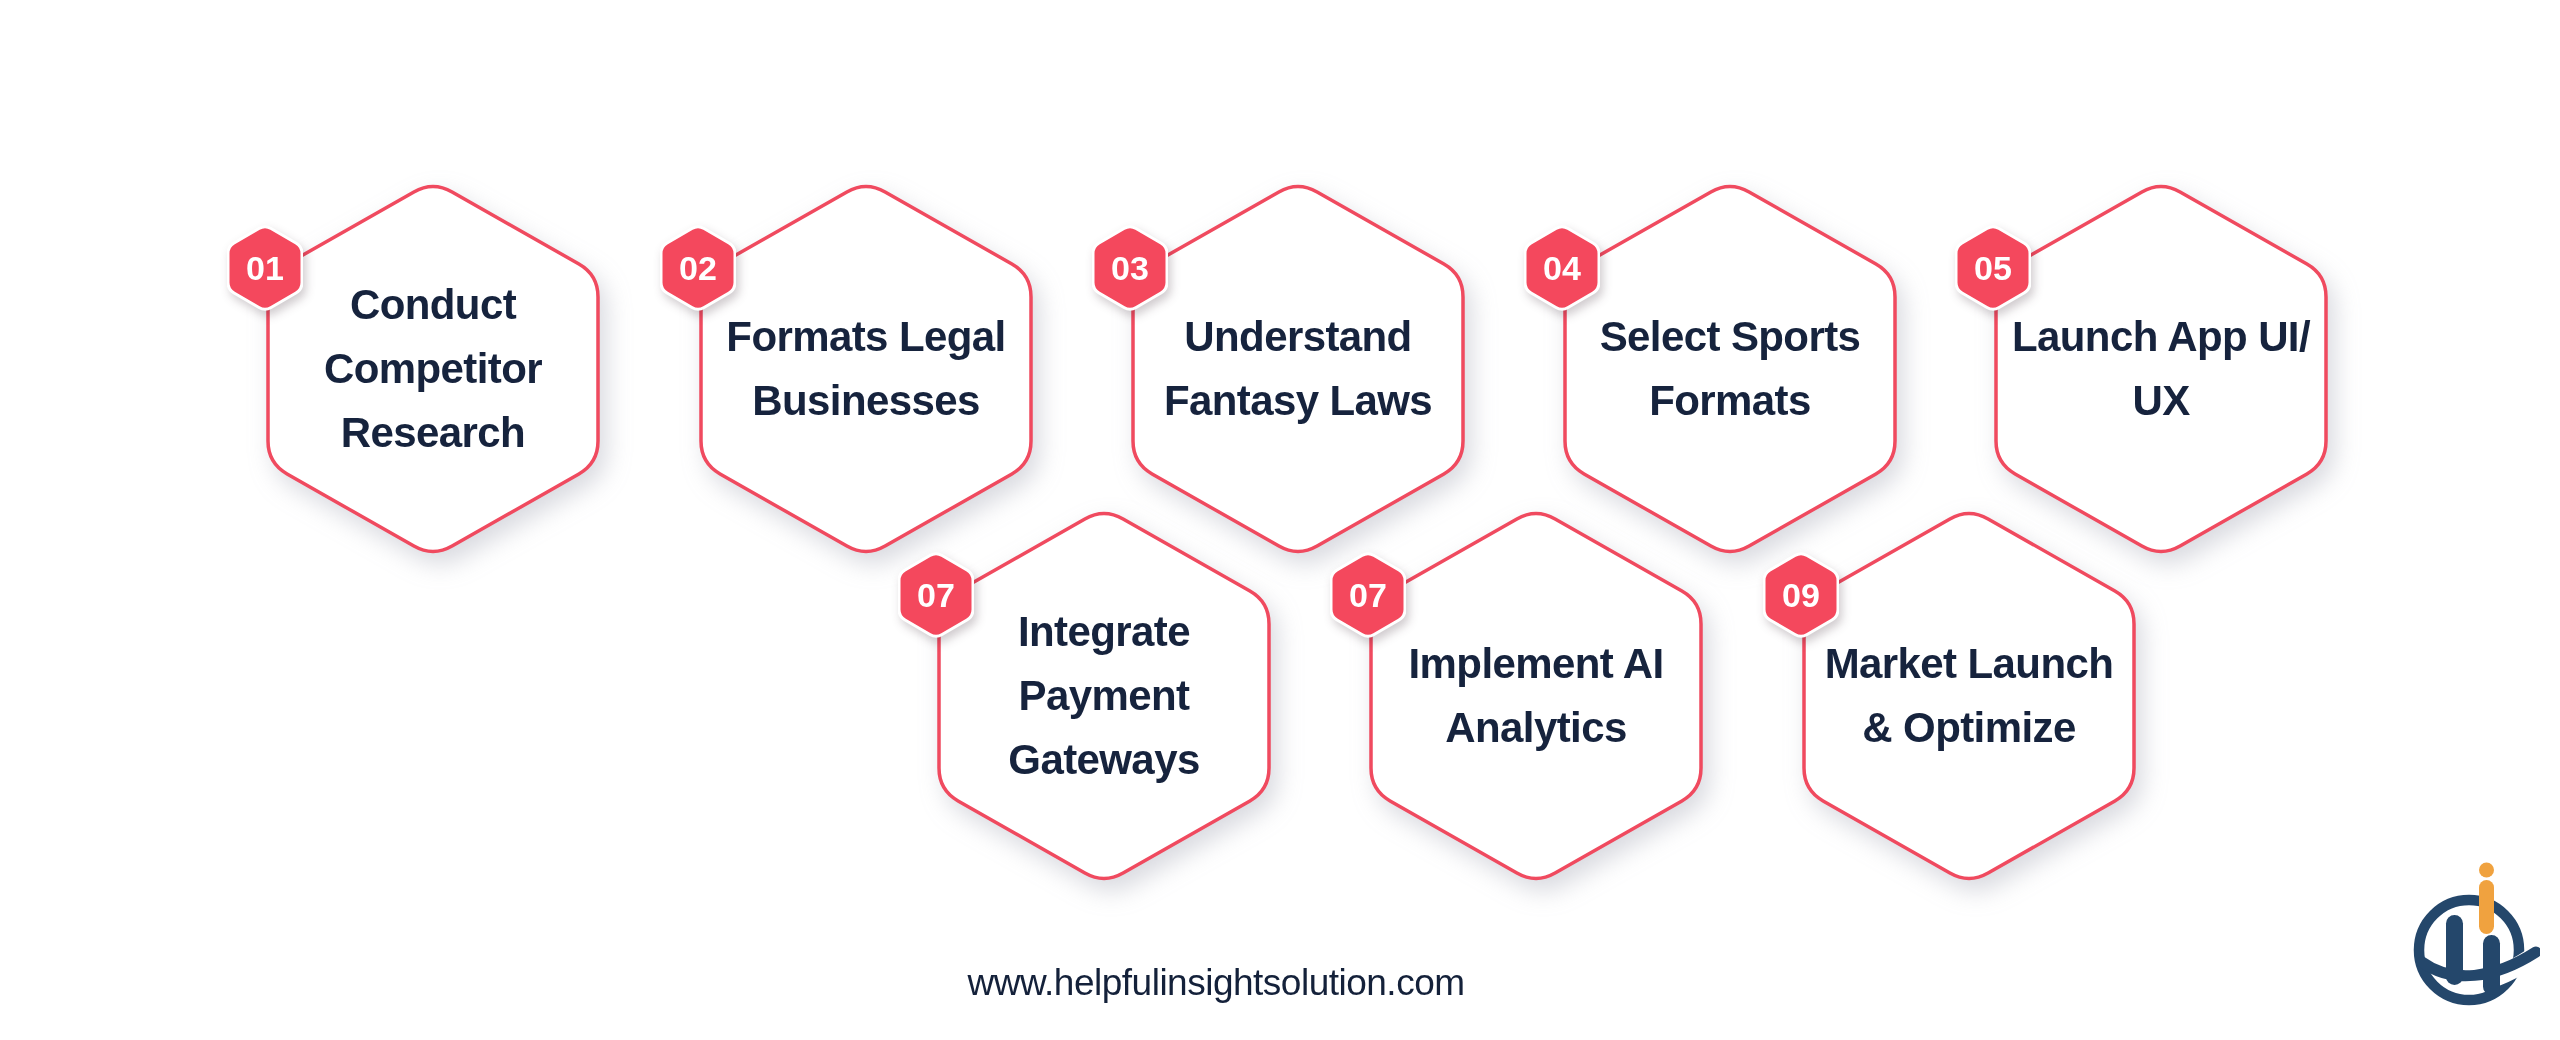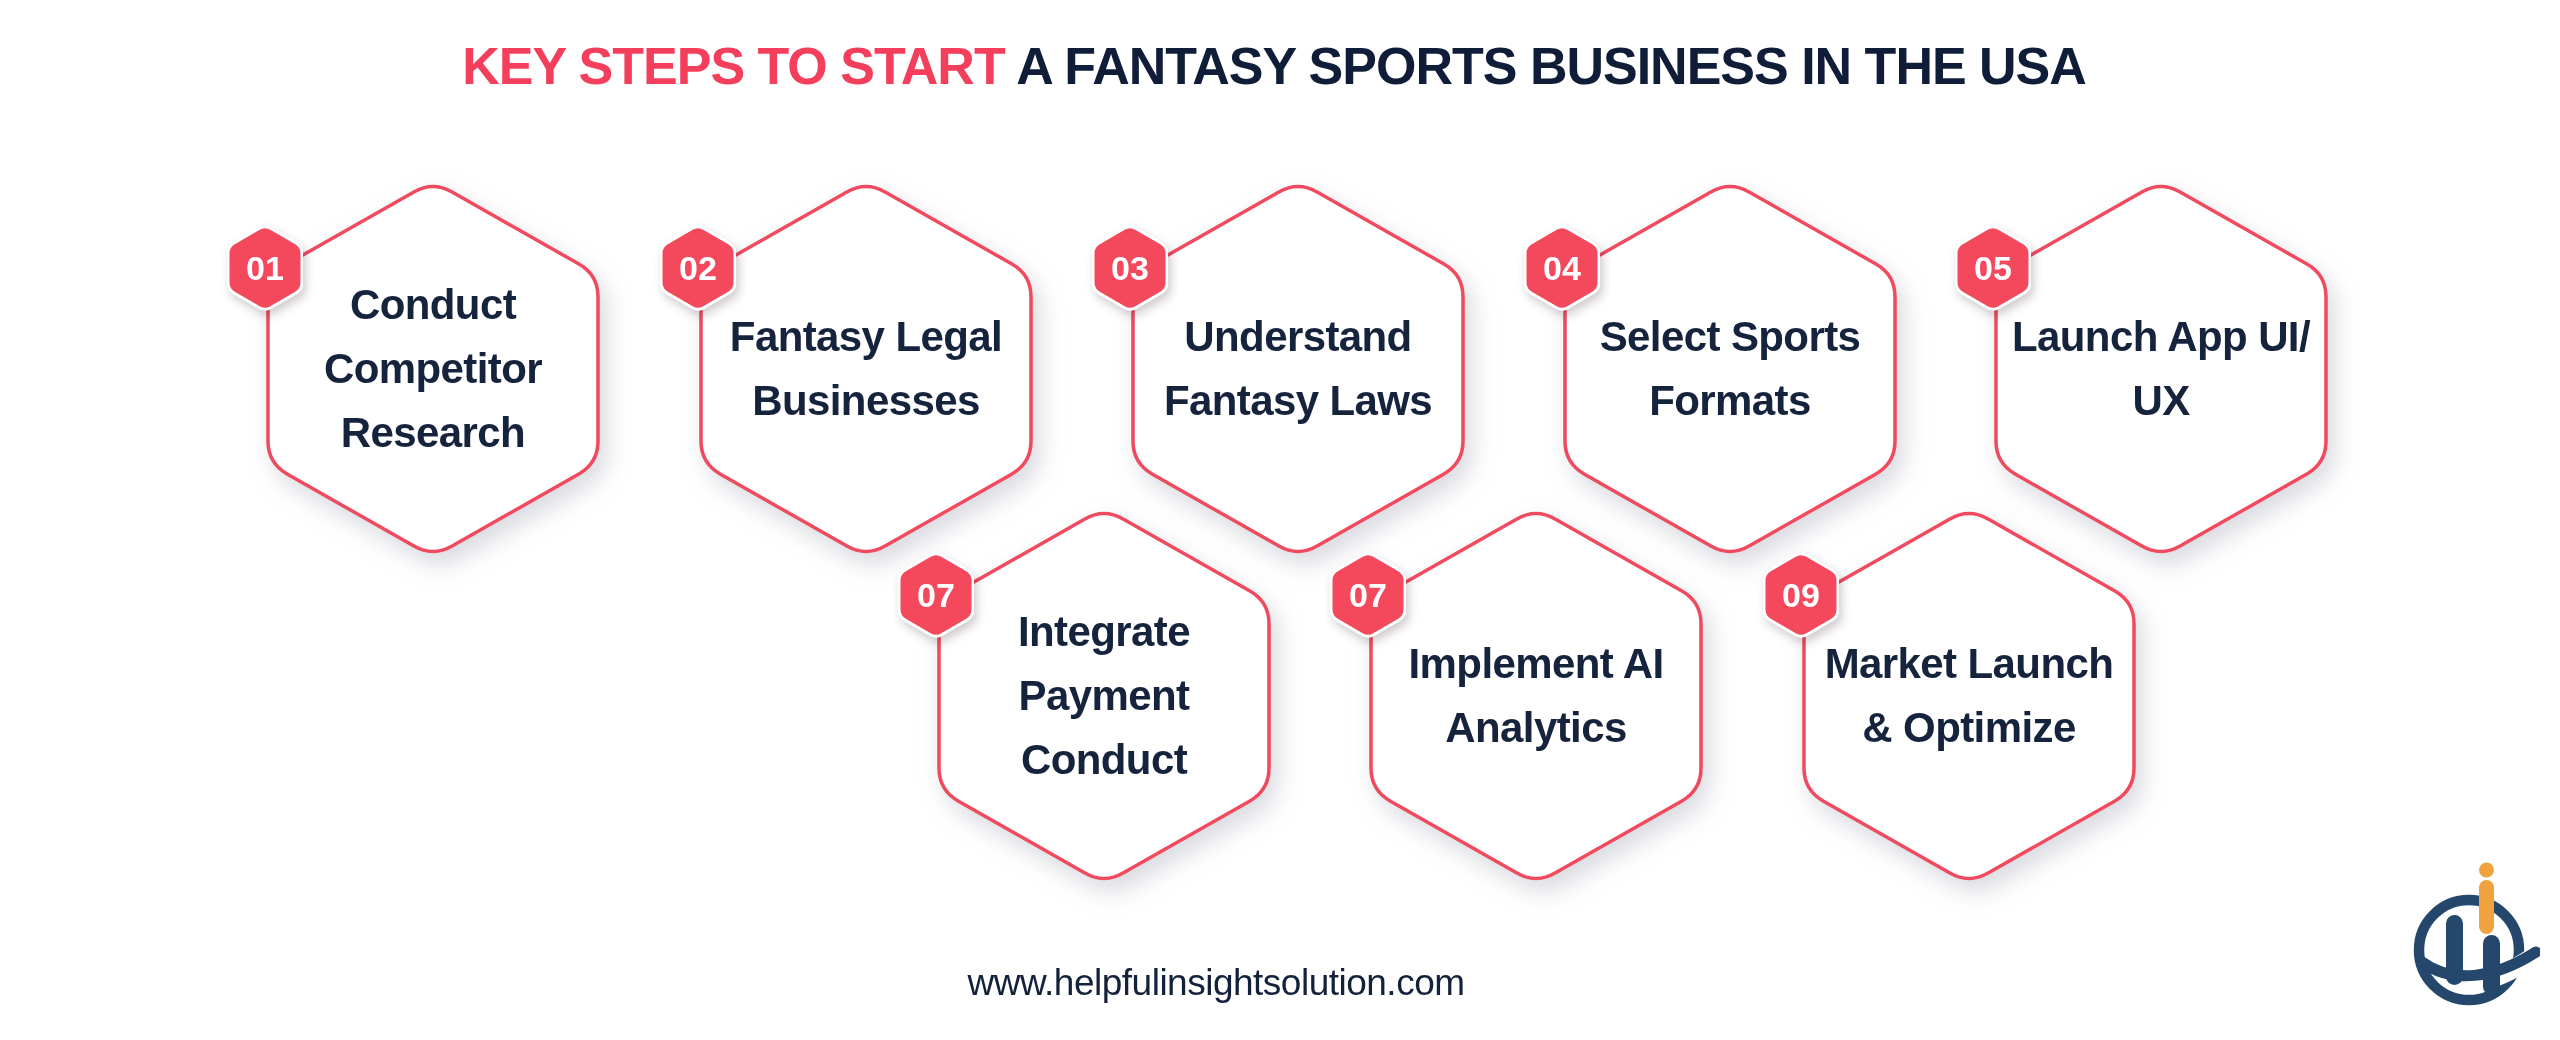--- a/index.html
+++ b/index.html
@@ -40,42 +40,41 @@
         font-size:37px;font-weight:normal;letter-spacing:-0.5px;color:#14213a;}
 
   
   .logo{position:absolute;left:2398px;top:862px;width:142px;height:172px;}
 </style>
 </head>
 <body>
 
 <div class="canvas">
 
-  <div class="title"><span class="hl">KEY STEPS TO START </span><span class="rest">A FANTASY SPORTS BUSINESS IN THE USA</span></div>
 
   <div class="hex p1">
     <svg class="hex-outline" viewBox="0 0 334 380">
         <path d="M 147.9 12.9 Q 167 2 186.1 12.9 L 312.9 85.1 Q 332 96 332 118 L 332 262 Q 332 284 312.9 294.9 L 186.1 367.1 Q 167 378 147.9 367.1 L 21.1 294.9 Q 2 284 2 262 L 2 118 Q 2 96 21.1 85.1 Z"></path>
       </svg>
     <div class="hex-label">Conduct
 Competitor
 Research</div>
     <div class="badge">
       <svg viewBox="0 0 76 88">
           <path d="M 31.95 4.51 Q 38 1 44.05 4.51 L 68.95 18.99 Q 75 22.5 75 29.5 L 75 58.5 Q 75 65.5 68.95 69.01 L 44.05 83.49 Q 38 87 31.95 83.49 L 7.05 69.01 Q 1 65.5 1 58.5 L 1 29.5 Q 1 22.5 7.05 18.99 Z"></path>
         </svg>
       <span class="num">01</span>
     </div>
   </div>
 
   <div class="hex p2">
     <svg class="hex-outline" viewBox="0 0 334 380">
         <path d="M 147.9 12.9 Q 167 2 186.1 12.9 L 312.9 85.1 Q 332 96 332 118 L 332 262 Q 332 284 312.9 294.9 L 186.1 367.1 Q 167 378 147.9 367.1 L 21.1 294.9 Q 2 284 2 262 L 2 118 Q 2 96 21.1 85.1 Z"></path>
       </svg>
-    <div class="hex-label">Fantasy Legal
+    <div class="hex-label">Formats Legal
 Businesses</div>
     <div class="badge">
       <svg viewBox="0 0 76 88">
           <path d="M 31.95 4.51 Q 38 1 44.05 4.51 L 68.95 18.99 Q 75 22.5 75 29.5 L 75 58.5 Q 75 65.5 68.95 69.01 L 44.05 83.49 Q 38 87 31.95 83.49 L 7.05 69.01 Q 1 65.5 1 58.5 L 1 29.5 Q 1 22.5 7.05 18.99 Z"></path>
         </svg>
       <span class="num">02</span>
     </div>
   </div>
 
   <div class="hex p3">
@@ -120,21 +119,21 @@
     </div>
   </div>
 
 
   <div class="hex p7">
     <svg class="hex-outline" viewBox="0 0 334 380">
         <path d="M 147.9 12.9 Q 167 2 186.1 12.9 L 312.9 85.1 Q 332 96 332 118 L 332 262 Q 332 284 312.9 294.9 L 186.1 367.1 Q 167 378 147.9 367.1 L 21.1 294.9 Q 2 284 2 262 L 2 118 Q 2 96 21.1 85.1 Z"></path>
       </svg>
     <div class="hex-label">Integrate
 Payment
-Conduct</div>
+Gateways</div>
     <div class="badge">
       <svg viewBox="0 0 76 88">
           <path d="M 31.95 4.51 Q 38 1 44.05 4.51 L 68.95 18.99 Q 75 22.5 75 29.5 L 75 58.5 Q 75 65.5 68.95 69.01 L 44.05 83.49 Q 38 87 31.95 83.49 L 7.05 69.01 Q 1 65.5 1 58.5 L 1 29.5 Q 1 22.5 7.05 18.99 Z"></path>
         </svg>
       <span class="num">07</span>
     </div>
   </div>
 
   <div class="hex p8">
     <svg class="hex-outline" viewBox="0 0 334 380">

